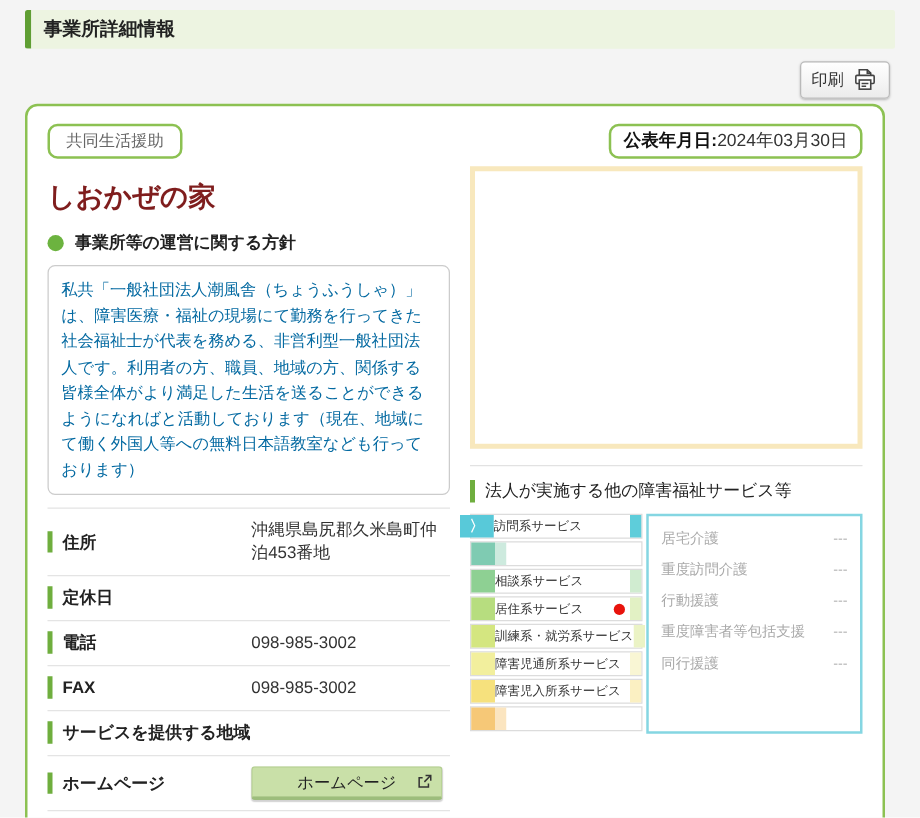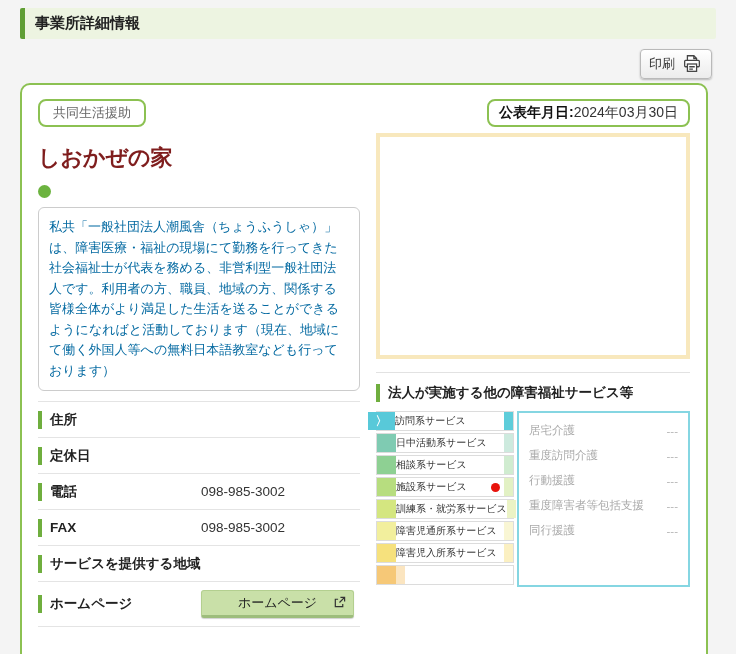--- a/index.html
+++ b/index.html
@@ -71,21 +71,21 @@
     border-radius:3px; box-shadow:0 1px 1px rgba(0,0,0,.18);
     text-align:center; padding:3px 4px; font-size:13px; color:#222;
     font-family:inherit; text-decoration:none;
   }
   .val-chip .ext-icon { position:absolute; right:7px; top:5px; }
   
   .map-box { border:4px solid #f8e8bd; background:#fff; height:226px; width:100%; }
   .right-sep { border-top:1px solid #e2e2e2; margin:13px 0 11px 0; }
   .services-heading {
     border-left:4px solid #6fae3e; padding-left:8px;
-    font-size:13.5px; font-weight:bold; color:#222; margin-bottom:9px;
+    font-size:13.5px; font-weight:normal; color:#222; margin-bottom:9px;
   }
   .services-area { display:flex; align-items:stretch; }
   .tabs { width:138px; flex-shrink:0; position:relative; }
   .tab {
     position:relative; display:flex; align-items:stretch;
     background:#fff; border:1px solid #dcdcdc; margin-bottom:2px; height:20px;
     cursor:pointer;
   }
   .tab-block { width:19px; flex-shrink:0; }
   .tab.selected .tab-block {
@@ -131,25 +131,27 @@
     <span class="date-box">
       <b>公表年月日:</b><span>2024年03月30日</span>
     </span>
   </div>
 
   <div class="cols">
     <div class="col-left">
       <div class="facility-title">しおかぜの家</div>
       <div class="policy-heading">
         <span class="dot"></span>
+        <span>事業所等の運営に関する方針</span>
       </div>
       <div class="policy-box">私共「一般社団法人潮風舎（ちょうふうしゃ）」は、障害医療・福祉の現場にて勤務を行ってきた社会福祉士が代表を務める、非営利型一般社団法人です。利用者の方、職員、地域の方、関係する皆様全体がより満足した生活を送ることができるようになればと活動しております（現在、地域にて働く外国人等への無料日本語教室なども行っております）</div>
       <div class="info-table" id="info-table">
           <div class="info-row">
             <div class="row-label">住所</div>
+            <div class="row-value">沖縄県島尻郡久米島町仲泊453番地</div>
           </div>
           <div class="info-row">
             <div class="row-label">定休日</div>
             <div class="row-value"></div>
           </div>
           <div class="info-row">
             <div class="row-label">電話</div>
             <div class="row-value">098-985-3002</div>
           </div>
           <div class="info-row">
@@ -181,31 +183,30 @@
       </div>
       <div class="services-area">
         <div class="tabs" id="tabs">
             <div class="tab selected">
               <span class="tab-block" style="background: rgb(88, 201, 217);">〉</span>
               <span class="tab-label">訪問系サービス</span>
               <span class="tab-strip" style="background: rgb(94, 205, 218);"></span>
             </div>
             <div class="tab">
               <span class="tab-block" style="background: rgb(127, 203, 178);"></span>
-              <span class="tab-label">日中活動系サービス</span>
               <span class="tab-strip" style="background: rgb(205, 234, 222);"></span>
             </div>
             <div class="tab">
               <span class="tab-block" style="background: rgb(142, 208, 147);"></span>
               <span class="tab-label">相談系サービス</span>
               <span class="tab-strip" style="background: rgb(208, 236, 208);"></span>
             </div>
             <div class="tab">
               <span class="tab-block" style="background: rgb(183, 221, 127);"></span>
-              <span class="tab-label">施設系サービス</span>
+              <span class="tab-label">居住系サービス</span>
               <span class="red-dot" style="background: rgb(232, 19, 12);"></span>
               <span class="tab-strip" style="background: rgb(226, 241, 196);"></span>
             </div>
             <div class="tab">
               <span class="tab-block" style="background: rgb(212, 230, 128);"></span>
               <span class="tab-label">訓練系・就労系サービス</span>
               <span class="tab-strip" style="background: rgb(235, 243, 197);"></span>
             </div>
             <div class="tab">
               <span class="tab-block" style="background: rgb(242, 239, 157);"></span>

